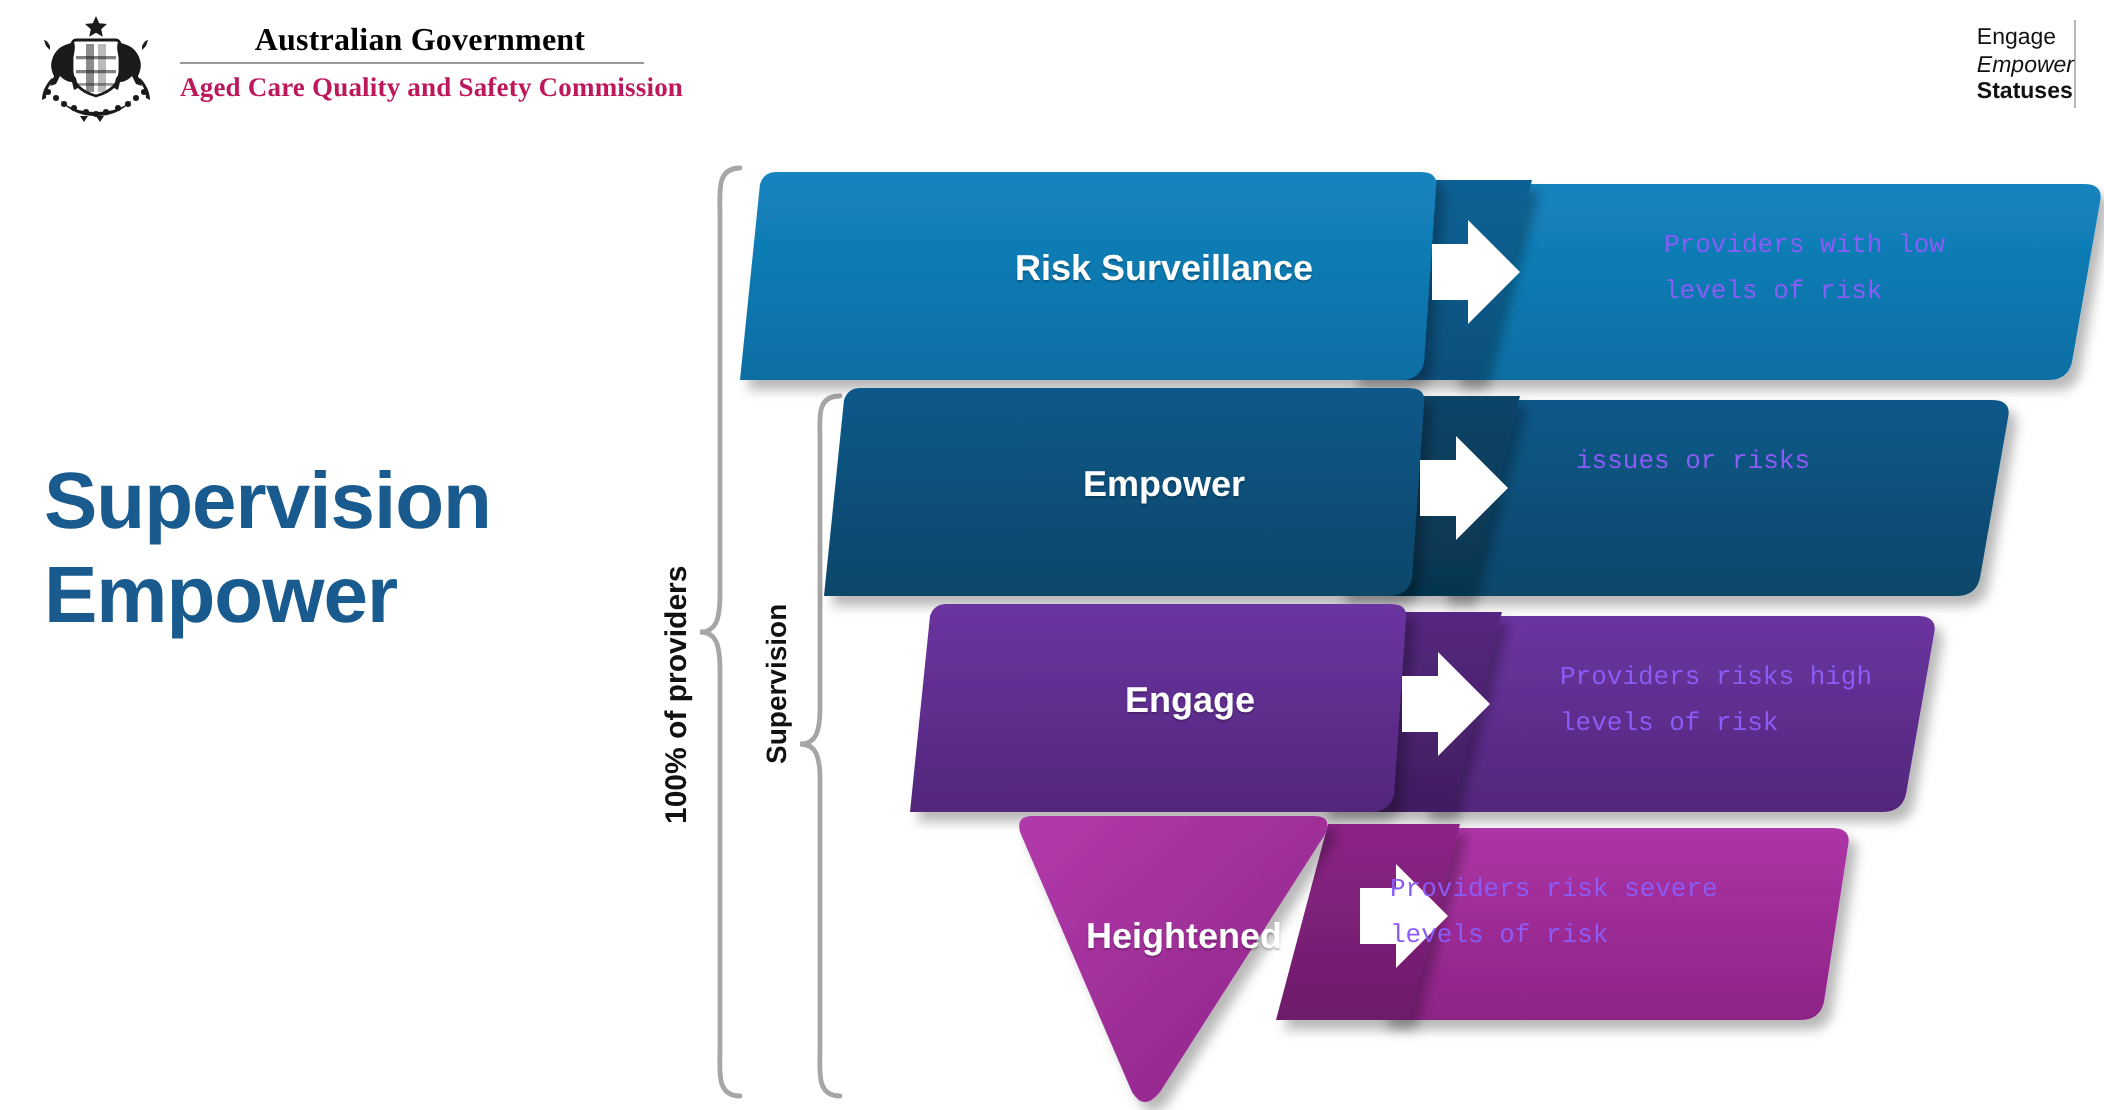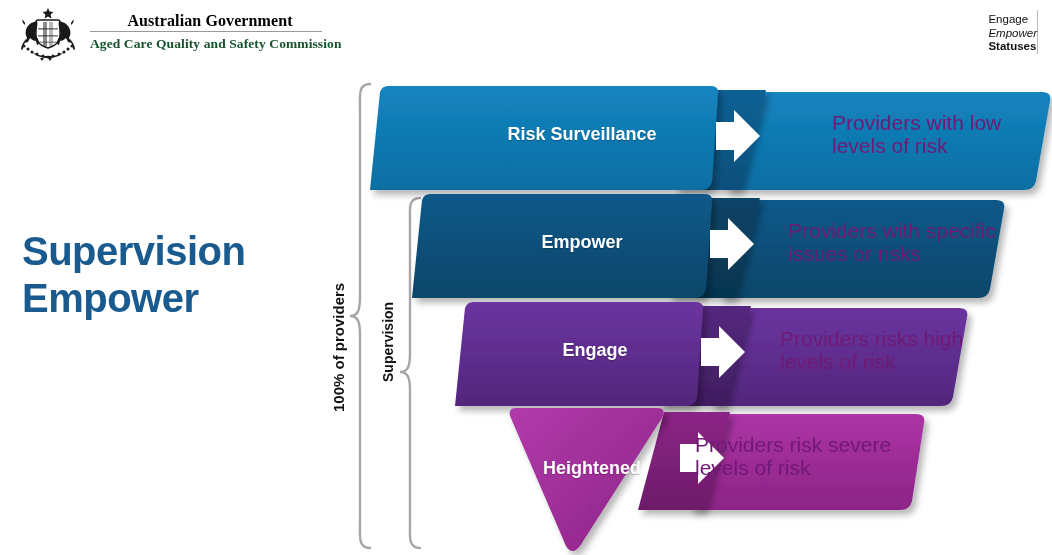--- a/index.html
+++ b/index.html
@@ -17,21 +17,21 @@
   .crest{position:absolute;left:14px;top:6px;width:68px;height:56px;}
   .gov-text{position:absolute;left:90px;top:12px;width:240px;}
   .gov-line1{
     font-family:"Liberation Serif", serif;
     font-weight:bold;font-size:16px;color:#000;letter-spacing:.1px;
     line-height:17px;white-space:nowrap;text-align:center;
   }
   .gov-rule{width:232px;height:1px;background:#9a9a9a;margin:2px 0 3px 0;}
   .gov-line2{
     font-family:"Liberation Serif", serif;
-    font-weight:bold;font-size:13.5px;color:#14532d;letter-spacing:.1px;
+    font-weight:bold;font-size:13.5px;color:#be185d;letter-spacing:.1px;
     line-height:17px;white-space:nowrap;
   }
   .tagline{
     position:absolute;right:15px;top:13px;text-align:left;
     font-size:11.5px;line-height:13.5px;color:#111;
   }
   .tagline .t1{font-weight:400;}
   .tagline .t2{font-weight:400;font-style:italic;}
   .tagline .t3{font-weight:bold;}
   .tag-rule{position:absolute;right:14px;top:10px;width:1px;height:44px;background:#b9b9b9;}
@@ -55,22 +55,22 @@
   
   .row{position:absolute;}
   .row svg{display:block;overflow:visible;}
 
   .funnel-label{
     position:absolute;color:#ffffff;font-weight:bold;
     font-size:18px;white-space:nowrap;text-align:center;
     text-shadow:0 1px 1px rgba(0,0,0,.25);
   }
   .desc{
-    position:absolute;color:#701a75;font-weight:400;
-    font-size:21px;line-height:23px;
+    position:absolute;color:#8b5cf6;font-weight:400;
+    font-size:13px;line-height:23px;font-family:Liberation Mono, monospace;
   }
 </style>
 </head>
 <body>
 
 <div class="stage">
 
   <div class="header">
 
     <svg class="crest" viewBox="0 0 68 56">
@@ -202,21 +202,20 @@
       <g filter="url(#sh2)">
         <path d="M282 8 h66 l-26 100 h-66 z" fill="url(#g2b)"></path>
       </g>
       <g filter="url(#sh2)">
         <path d="M18 4 q-6 0 -8 6 L0 108 h282 q10 0 12 -9 l6 -88 q1 -7 -8 -7 z" fill="url(#g2a)"></path>
       </g>
       <path d="M298 40 h18 v-12 l26 26 -26 26 v-12 h-18 z" fill="#ffffff"></path>
     </svg>
     <div class="funnel-label" style="left:60px;top:42px;width:220px;">Empower</div>
     <div class="desc" style="left:376px;top:29px;">
-      <div>Providers with specific</div>
       <div>issues or risks</div>
     </div>
   </div>
 
   <div class="row" style="left:455px;top:298px;width:520px;height:106px;">
     <svg width="520" height="112" viewBox="0 0 520 112">
       <defs>
         <linearGradient id="g3a" x1="0" y1="0" x2="0" y2="1">
           <stop offset="0" stop-color="#6b34a0"></stop>
             <stop offset="1" stop-color="#52277c"></stop>

